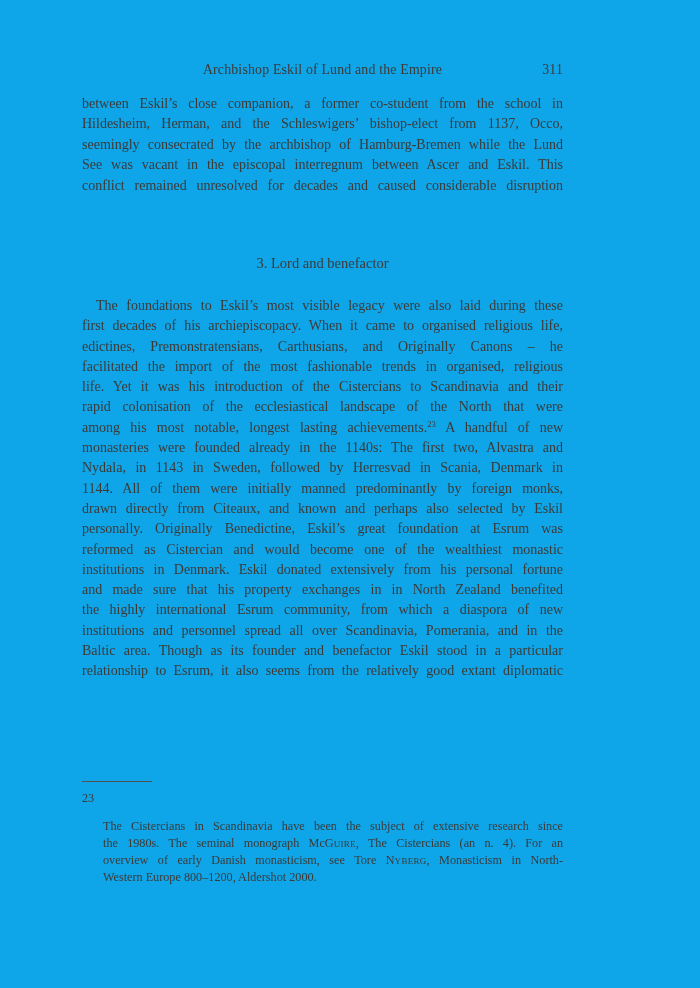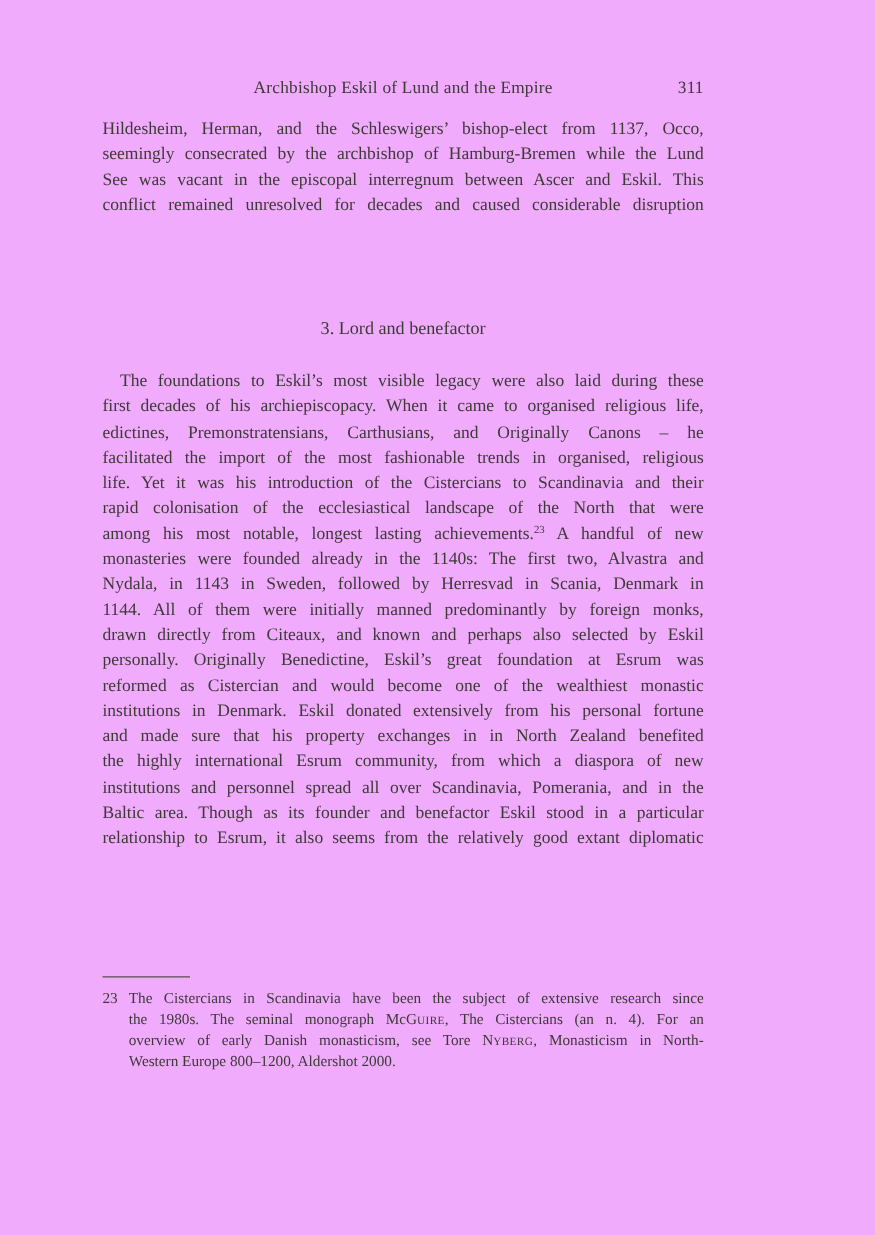--- a/index.html
+++ b/index.html
@@ -3,21 +3,21 @@
 <meta charset="utf-8">
 <style>
   html, body {
     margin: 0;
     padding: 0;
   }
   .page {
     position: relative;
     width: 700px;
     height: 988px;
-    background: #f0abfc;
+    background: #0ea5e9;
     font-family: "Liberation Serif", "DejaVu Serif", serif;
     color: #3d3a36;
     overflow: hidden;
   }
   .running-header {
     position: absolute;
     left: 82px;
     top: 61px;
     width: 481px;
     text-align: center;
@@ -91,33 +91,35 @@
     font-size: 12.2px;
     line-height: 17px;
   }
   .fn-number {
     width: 21px;
     flex: 0 0 21px;
   }
   .fn-text {
     flex: 1;
     min-width: 0;
+    margin-top: 28px;
   }
 </style>
 </head>
 <body>
 
 <div class="page">
 
   <div class="running-header">
     <span>Archbishop Eskil of Lund and the Empire</span>
     <span class="page-number">311</span>
   </div>
 
   <div class="para para-1">
+      <div class="tline">between Eskil’s close companion, a former co-student from the school in</div>
       <div class="tline">Hildesheim, Herman, and the Schleswigers’ bishop-elect from 1137, Occo,</div>
       <div class="tline">seemingly consecrated by the archbishop of Hamburg-Bremen while the Lund</div>
       <div class="tline">See was vacant in the episcopal interregnum between Ascer and Eskil. This</div>
       <div class="tline">conflict remained unresolved for decades and caused considerable disruption</div>
     </div>
 
   <h2 class="section-heading">3. Lord and benefactor</h2>
 
   <div class="para para-2 para-indent">
       <div class="tline">The foundations to Eskil’s most visible legacy were also laid during these</div>

